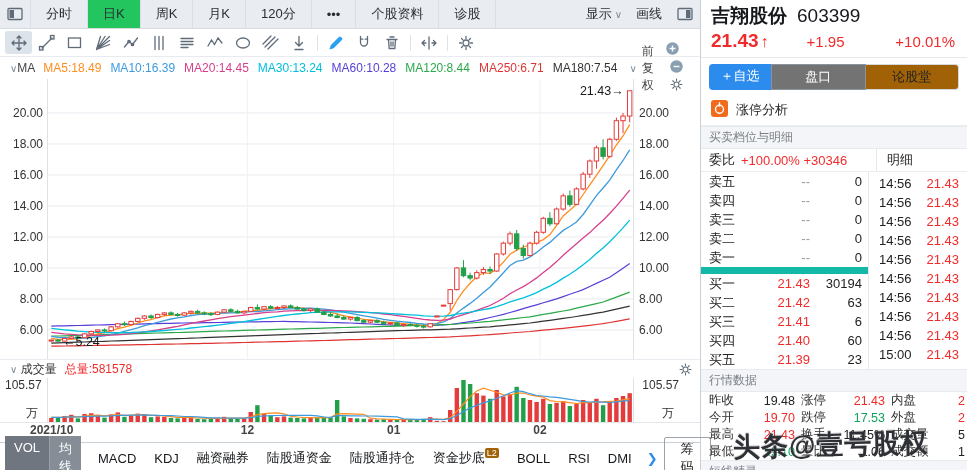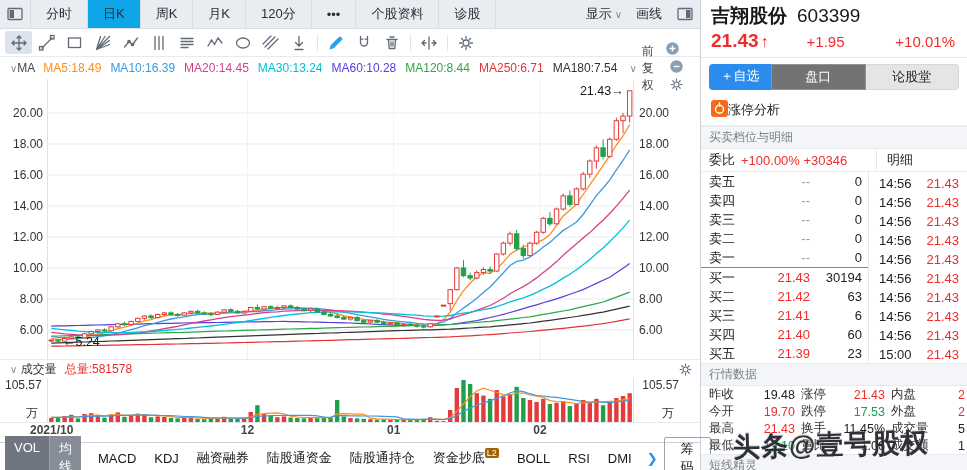--- a/index.html
+++ b/index.html
@@ -4,21 +4,21 @@
 <style>
   html,body{margin:0;padding:0;}
   body{width:967px;height:470px;overflow:hidden;position:relative;background:#fff;
        font-family:"Liberation Sans","DejaVu Sans",sans-serif;color:#222;}
   .app{position:absolute;inset:0;}
   
   #lp{position:absolute;left:0;top:0;width:700px;height:470px;border-right:1px solid #c9d0d8;background:#fff;}
   #tb1{display:flex;align-items:stretch;height:28px;background:#e9edf2;border-bottom:1px solid #d6dce2;font-size:13px;color:#2a2f35;justify-content:flex-end;}
   .tb1-icon{width:30px;display:flex;align-items:center;justify-content:center;border-right:1px solid #d9dfe5;}
   .tb1-tab{padding:0 15px;display:flex;align-items:center;border-right:1px solid #d9dfe5;cursor:default;white-space:nowrap;}
-  .tb1-tab.active{background:#0ea5e9;}
+  .tb1-tab.active{background:#22c55e;}
   .tb1-right{margin-left:auto;display:flex;align-items:center;gap:14px;padding-right:6px;}
   .chev{font-size:10px;color:#7f8b97;margin-left:3px;}
   #tb2{height:27px;display:flex;align-items:center;background:#fff;border-bottom:1px solid #e7eaee;padding-left:5px;}
   .tool{width:27px;height:23px;display:flex;align-items:center;justify-content:center;border-radius:3px;margin-right:1px;}
   .tool.active{background:#dde3ea;}
   .tool-sep{width:1px;height:16px;background:#e0e4e9;margin:0 4px;}
   #maRow{height:22px;display:flex;align-items:center;font-size:12px;padding:0 7px;background:#fff;}
   .ma-title{color:#444;margin-right:8px;}
   .ma-item{margin-right:9px;white-space:nowrap;}
   .ma-right{margin-left:auto;display:flex;align-items:center;gap:5px;color:#444;}
@@ -46,33 +46,33 @@
   .rp-title .cd{margin-left:10px;}
   .rp-price-row{display:flex;align-items:baseline;color:#f12b2b;padding:1px 12px 5px 10px;border-bottom:1px solid #e5e9ed;font-size:15px;}
   .rp-price{font-size:19px;font-weight:bold;}
   .rp-arrow{font-size:16px;margin-left:2px;}
   .rp-chg{margin-left:38px;}
   .rp-pct{margin-left:auto;}
   .rp-tabs{display:flex;padding:6px 8px 7px;}
   .rp-tab{text-align:center;padding:3px 0;font-size:13px;}
   .rp-tab.fav{background:#2b8ced;color:#fff;border-radius:4px 0 0 4px;width:62px;}
   .rp-tab.mid{background:#737373;color:#fff;flex:1;border:1px solid #8b939c;}
-  .rp-tab.last{background:#e5e5e5;border:1px solid #d4d9de;border-left:none;flex:1;color:#222;border-radius:0 4px 4px 0;}
-  .zt-row{display:flex;align-items:center;padding:3px 10px 5px;border-bottom:1px solid #eceff2;color:#222;}
+  .rp-tab.last{background:#a16207;border:1px solid #d4d9de;border-left:none;flex:1;color:#222;border-radius:0 4px 4px 0;}
+  .zt-row{display:flex;align-items:center;gap:8px;padding:3px 10px 5px;border-bottom:1px solid #eceff2;color:#222;}
   .strip{background:#f3f5f8;color:#7a8085;font-size:12px;padding:2px 8px;border-top:1px solid #e8ebee;border-bottom:1px solid #e8ebee;}
   .wb-row{display:flex;height:22px;align-items:center;border-bottom:1px solid #e9edf0;}
   .wb-left{width:167px;border-right:1px solid #e4e8ec;display:flex;align-items:center;gap:6px;padding-left:8px;height:100%;}
   .wb-right{padding-left:10px;color:#222;}
   .book{display:flex;}
   .book-left{width:167px;border-right:1px solid #e4e8ec;}
   .bk-row{display:flex;height:19px;align-items:center;padding:0 6px 0 8px;}
   .bk-label{width:34px;color:#222;}
   .bk-price{flex:1;text-align:right;}
   .bk-vol{width:52px;text-align:right;color:#222;}
-  .buy-sep{border-top:1px solid #14b8a6;}
+  .buy-sep{border-top:7px solid #14b8a6;}
   .book-right{flex:1;}
   .dt-row{display:flex;height:19px;align-items:flex-end;padding:0 8px 0 10px;}
   .dt-price{margin-left:auto;color:#f12b2b;}
   .mk-row{display:flex;height:17px;align-items:center;font-size:12.5px;padding-left:8px;}
   .mk-l1{width:36px;color:#333;}
   .mk-v1{width:50px;text-align:right;}
   .mk-l2{width:36px;margin-left:6px;color:#333;}
   .mk-v2{width:48px;text-align:right;}
   .mk-l3{width:46px;margin-left:6px;color:#333;}
   .mk-v3{width:28px;text-align:right;overflow:hidden;white-space:nowrap;}

